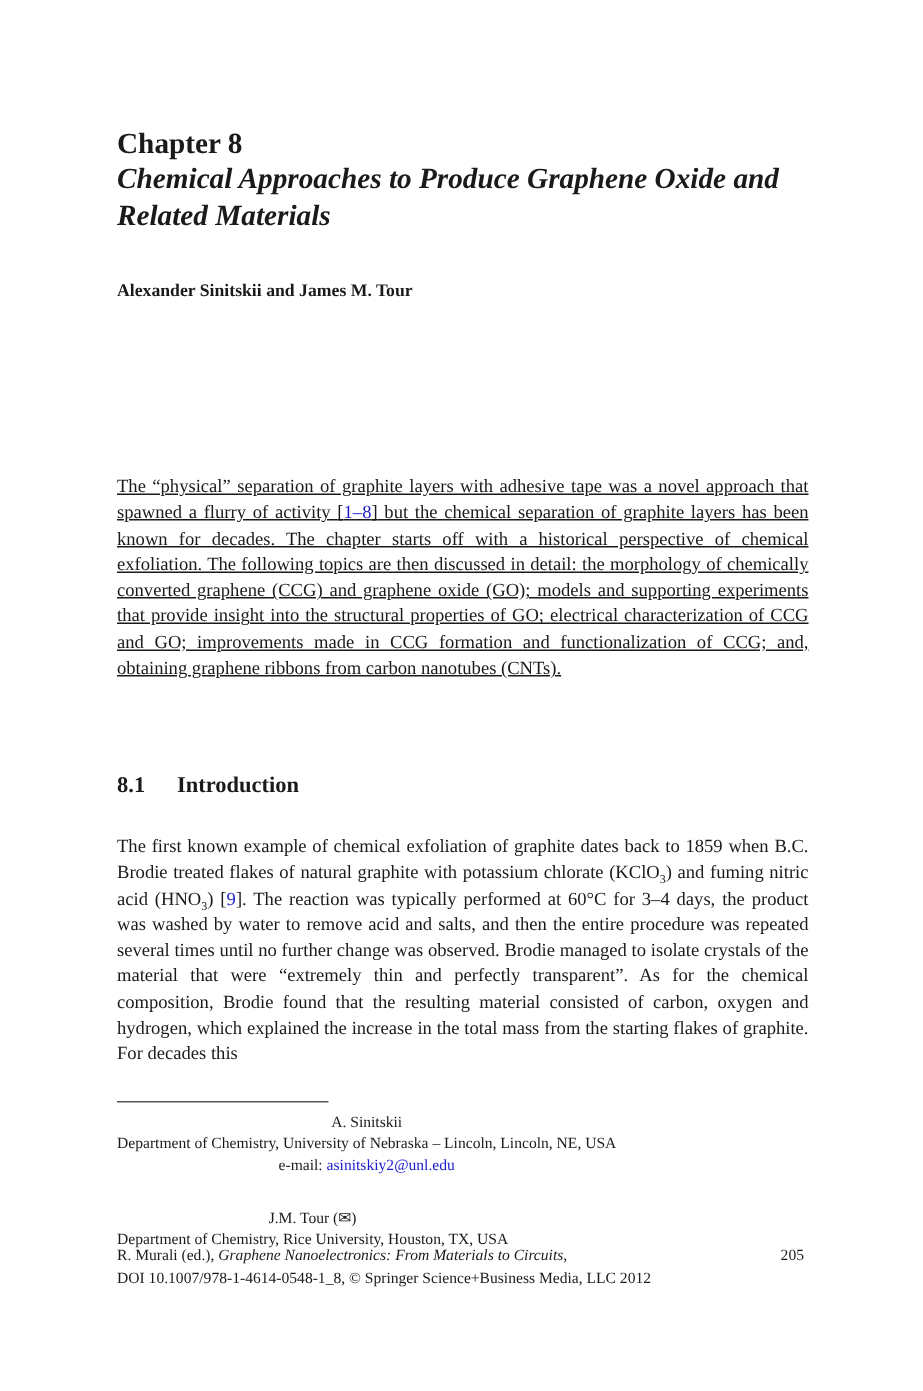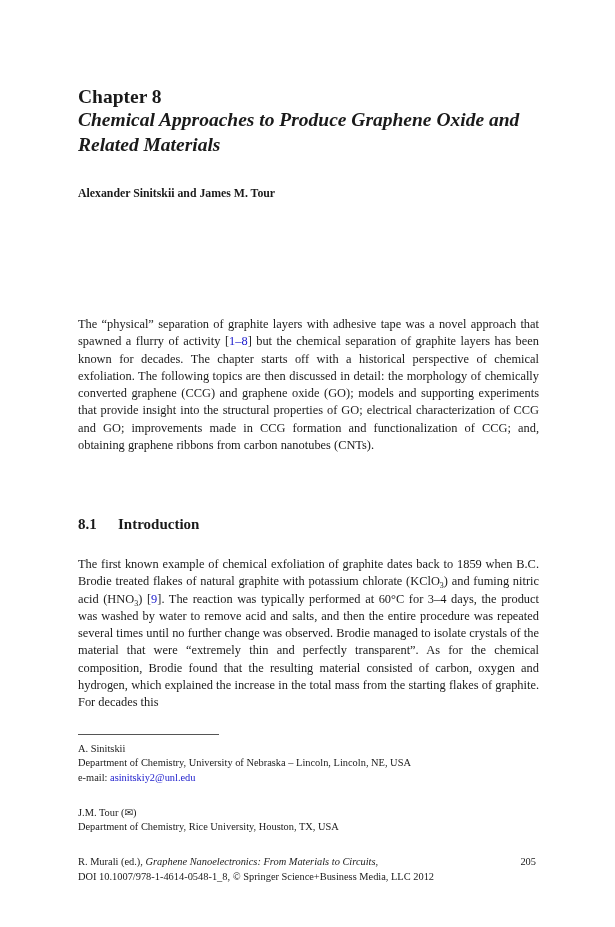--- a/index.html
+++ b/index.html
@@ -2,32 +2,32 @@
 <html><head>
 <meta charset="utf-8">
 <style>
   html, body { margin: 0; padding: 0; background: #ffffff; }
   body { width: 615px; height: 927px; position: relative; overflow: hidden;
          font-family: "Liberation Serif", "DejaVu Serif", serif; color: #1a1a1a; }
   .page { position: absolute; left: 78px; top: 0; width: 462px; }
   .chapter-label { position: absolute; top: 86px; left: 0; font-weight: bold; font-size: 19.5px; }
   .chapter-title { position: absolute; top: 107px; left: 0; font-weight: bold; font-size: 19.5px; line-height: 25px; width: 460px; font-style: italic; }
   .authors { position: absolute; top: 186px; left: 0; font-weight: bold; font-size: 11.8px; text-align: center; }
-  .abstract { position: absolute; top: 316px; left: 0; width: 461px; font-size: 12.4px; line-height: 17.3px; text-align: justify; }
+  .abstract { position: absolute; top: 316px; left: 0; width: 461px; font-size: 12.4px; line-height: 17.3px; text-align: justify; text-decoration: underline; }
   .section { position: absolute; top: 516px; left: 0; font-weight: bold; font-size: 15px; }
   .section .num { display: inline-block; width: 40px; }
   .body-text { position: absolute; top: 556px; left: 0; width: 461px; font-size: 12.4px; line-height: 17.3px; text-align: justify; }
   .ref { color: #1a1acc; }
   sub { font-size: 8px; line-height: 0; }
   .rule { position: absolute; top: 734px; left: 0; width: 141px; height: 1px; background: #555; }
-  .affil { position: absolute; left: 0; font-size: 10.4px; line-height: 14.3px; }
+  .affil { position: absolute; left: 0; font-size: 10.4px; line-height: 14.3px; text-align: center; }
   .affil1 { top: 742px; }
   .affil2 { top: 806px; }
   .link { color: #1a1acc; }
-  .footer { position: absolute; top: 854px; left: 0; width: 462px; font-size: 10.4px; line-height: 15px; }
+  .footer { position: absolute; top: 830px; left: 0; width: 462px; font-size: 10.4px; line-height: 15px; }
   .footer .pnum { position: absolute; right: 4px; top: 0; }
   .footer em { font-style: italic; }
 </style>
 </head>
 <body>
 
 <div class="page">
   <div class="chapter-label">Chapter 8</div>
   <div class="chapter-title">Chemical Approaches to Produce Graphene Oxide and Related Materials</div>
   <div class="authors">Alexander Sinitskii and James M. Tour</div>

